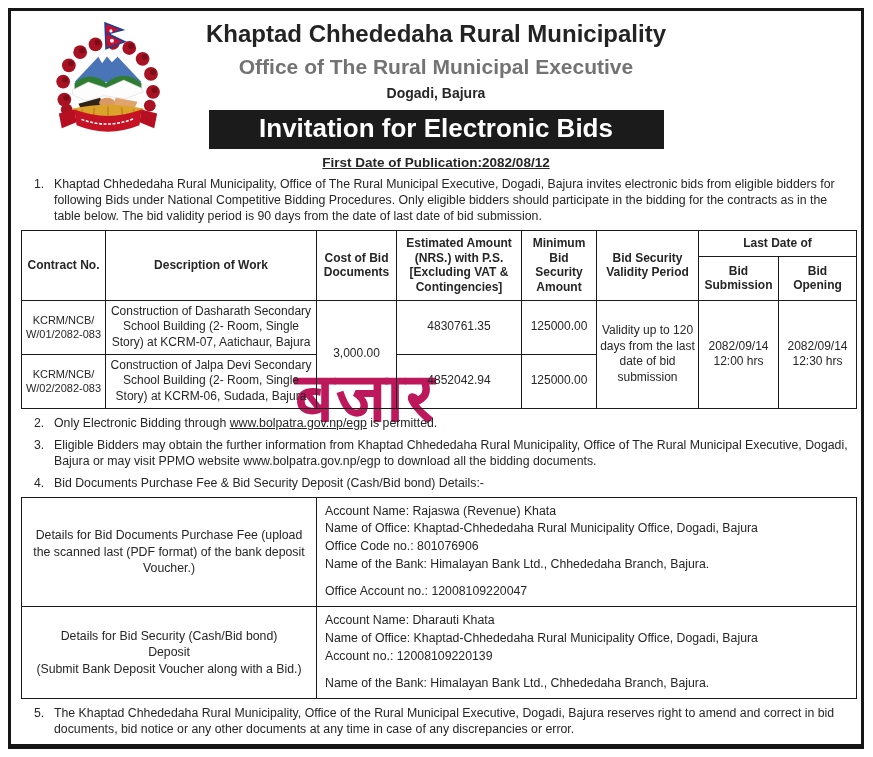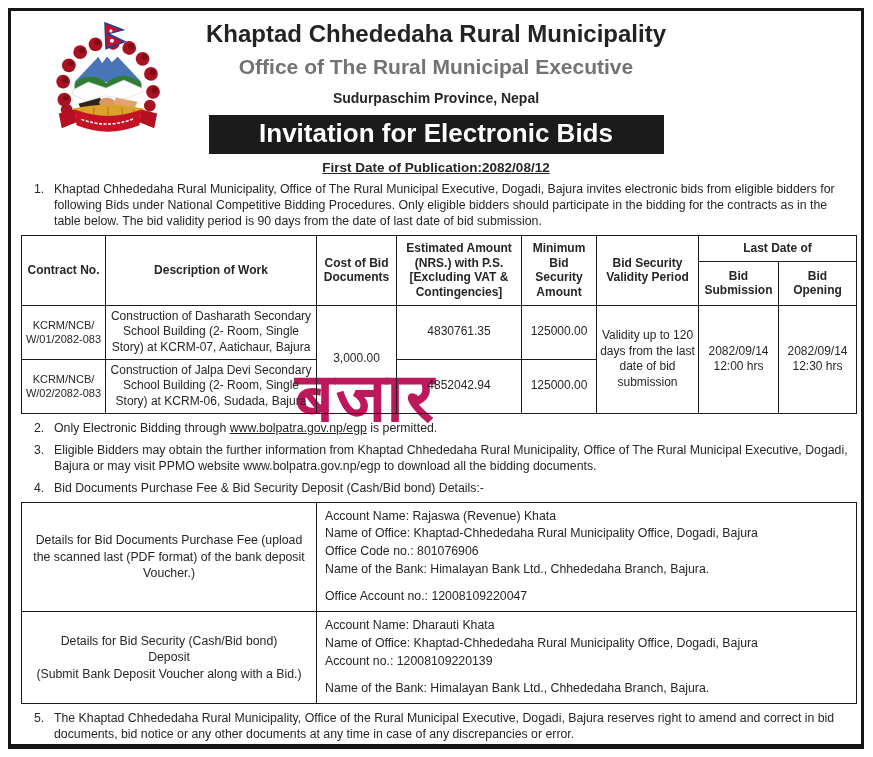--- a/index.html
+++ b/index.html
@@ -154,21 +154,21 @@
 
       <g>
         <path d="M57,0 L75,7 L60,11 L77,19 L58,26 Z" fill="#c8102e" stroke="#1d3f94" stroke-width="1.6"></path>
         <circle cx="63" cy="8" r="1.6" fill="#ffffff"></circle>
         <circle cx="64" cy="18" r="2" fill="#ffffff"></circle>
       </g>
     </svg>
 
     <div class="title">Khaptad Chhededaha Rural Municipality</div>
     <div class="office">Office of The Rural Municipal Executive</div>
-    <div class="province">Sudurpaschim Province, Nepal</div>
+    <div class="location">Dogadi, Bajura</div>
     <div class="banner">Invitation for Electronic Bids</div>
     <div class="publication">First Date of Publication:2082/08/12</div>
   </div>
 
   <div class="para">
     <span class="num">1.</span>
     <span class="txt">Khaptad Chhededaha Rural Municipality, Office of The Rural Municipal Executive, Dogadi, Bajura invites electronic bids from eligible bidders for following Bids under National Competitive Bidding Procedures. Only eligible bidders should participate in the bidding for the contracts as in the table below. The bid validity period is 90 days from the date of last date of bid submission.</span>
   </div>
 
   <table class="bid-table">

